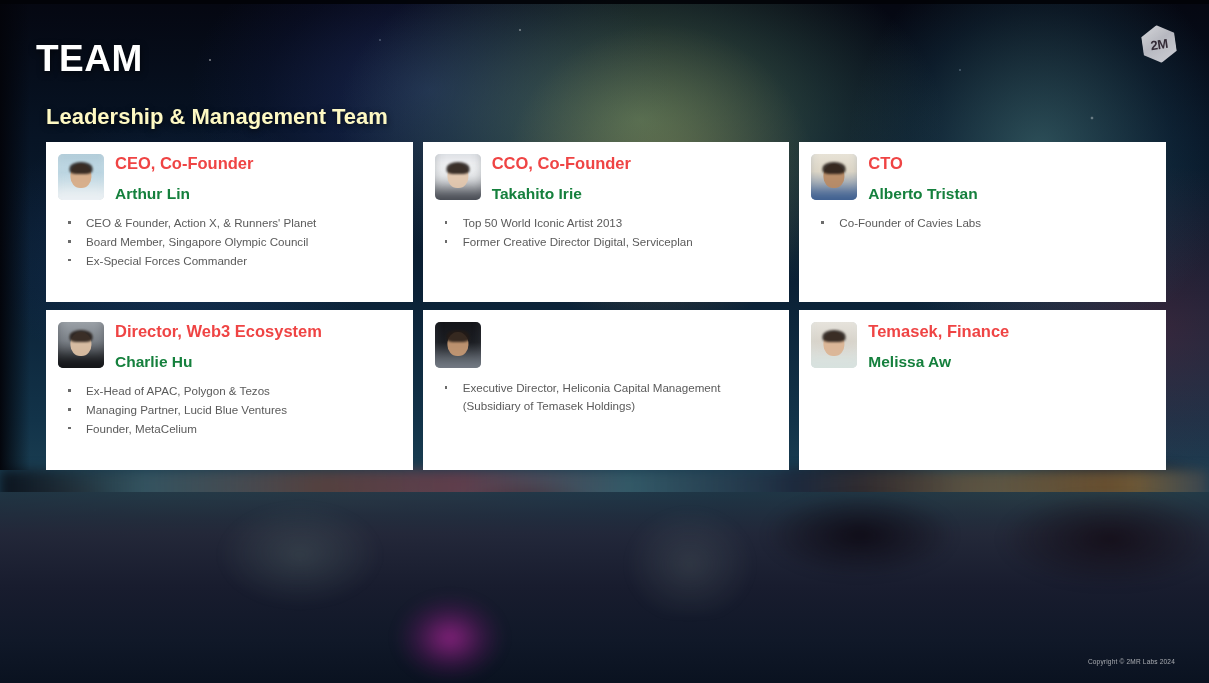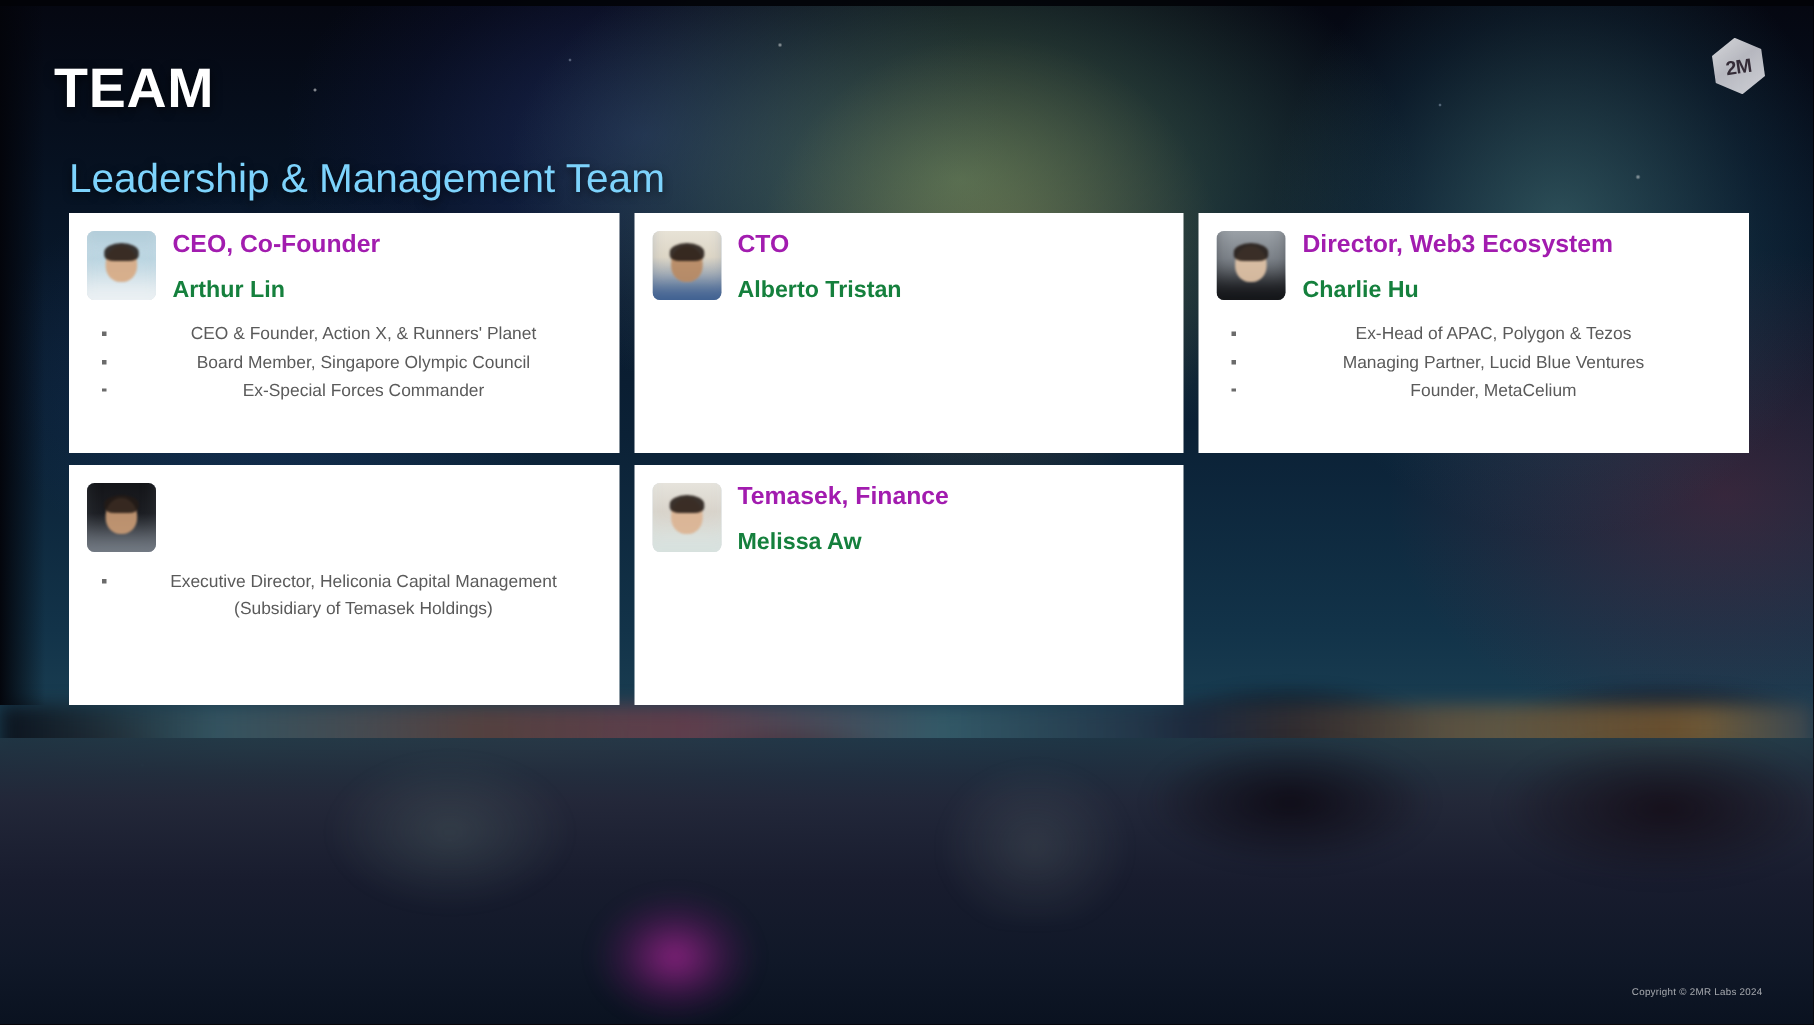--- a/index.html
+++ b/index.html
@@ -123,23 +123,23 @@
     left: 36px; top: 38px;
     font-size: 37px;
     font-weight: bold;
     color: #ffffff;
     letter-spacing: 0.5px;
     text-shadow: 0 2px 7px rgba(0,0,0,0.65);
   }
   .subtitle {
     position: absolute;
     left: 46px; top: 104px;
-    font-size: 27px;
-    font-weight: normal;
-    color: #7dd3fc;
+    font-size: 22px;
+    font-weight: bold;
+    color: #fef9c3;
     text-shadow: 0 2px 6px rgba(0,0,0,0.6);
   }
 
   
   .logo {
     position: absolute;
     right: 31px; top: 24px;
     width: 38px; height: 40px;
     display: flex; align-items: center; justify-content: center;
     opacity: 0.88;
@@ -182,39 +182,38 @@
     flex: 0 0 46px;
     border-radius: 5px;
     background: #d8dde2;
     overflow: hidden;
     position: relative;
   }
   .avatar .face { position: absolute; inset: 0; }
 
   .head-text { padding-top: 0px; min-width: 0; }
   .role {
-    color: #a21caf;
+    color: #ef4444;
     font-size: 16.5px;
     font-weight: bold;
     line-height: 1.16;
     white-space: nowrap;
   }
   .person {
     color: #15803d;
     font-size: 15.5px;
     font-weight: bold;
     line-height: 1.18;
     margin-top: 12px;
     white-space: nowrap;
   }
   .bullets {
     margin: 11px 0 0 0;
     padding: 0;
     list-style: none;
-    text-align: center;
   }
   .bullets li {
     position: relative;
     padding-left: 28px;
     color: #5a5a5a;
     font-size: 11.6px;
     line-height: 1.52;
     margin-bottom: 1px;
   }
   .bullets li::before {
@@ -273,30 +272,48 @@
         </div>
         <ul class="bullets">
           <li>CEO &amp; Founder, Action X, &amp; Runners' Planet</li>
           <li>Board Member, Singapore Olympic Council</li>
           <li>Ex-Special Forces Commander</li>
         </ul>
       </div>
       <div class="card">
         <div class="card-head">
           <div class="avatar">
+            <div class="face" style="background:linear-gradient(180deg,#f3f4f6 0%,#eceef0 46%,#d9dce0 100%);box-shadow:inset 0 -20px 16px -8px rgba(40,44,52,0.85), inset 0 10px 10px -6px rgba(200,205,212,0.6);"></div>
+            <div style="position:absolute;left:50%;top:22%;width:46%;height:52%;transform:translateX(-50%);border-radius:50% 50% 46% 46%;background:#e3c7ad;opacity:0.92;filter:blur(0.6px);"></div>
+            <div style="position:absolute;left:50%;top:17%;width:50%;height:26%;transform:translateX(-50%);border-radius:50% 50% 30% 30%;background:rgba(35,26,22,0.88);filter:blur(0.8px);"></div>
+          </div>
+          <div class="head-text">
+            <div class="role">CCO, Co-Founder</div>
+            <div class="person">Takahito Irie</div>
+          </div>
+        </div>
+        <ul class="bullets">
+          <li>Top 50 World Iconic Artist 2013</li>
+          <li>Former Creative Director Digital, Serviceplan</li>
+        </ul>
+      </div>
+      <div class="card">
+        <div class="card-head">
+          <div class="avatar">
             <div class="face" style="background:linear-gradient(180deg,#e7e2d6 0%,#ddd6c6 38%,#4f6f9e 100%);box-shadow:inset 0 -14px 12px -6px rgba(60,92,140,0.75);"></div>
             <div style="position:absolute;left:50%;top:22%;width:46%;height:52%;transform:translateX(-50%);border-radius:50% 50% 46% 46%;background:#b98a63;opacity:0.92;filter:blur(0.6px);"></div>
             <div style="position:absolute;left:50%;top:17%;width:50%;height:26%;transform:translateX(-50%);border-radius:50% 50% 30% 30%;background:rgba(35,26,22,0.88);filter:blur(0.8px);"></div>
           </div>
           <div class="head-text">
             <div class="role">CTO</div>
             <div class="person">Alberto Tristan</div>
           </div>
         </div>
         <ul class="bullets">
+          <li>Co-Founder of Cavies Labs</li>
         </ul>
       </div>
       <div class="card">
         <div class="card-head">
           <div class="avatar">
             <div class="face" style="background:linear-gradient(180deg,#9aa0a6 0%,#7d838a 40%,#2b2d31 100%);box-shadow:inset 0 -18px 14px -6px rgba(18,19,22,0.9);"></div>
             <div style="position:absolute;left:50%;top:22%;width:46%;height:52%;transform:translateX(-50%);border-radius:50% 50% 46% 46%;background:#e1c3a6;opacity:0.92;filter:blur(0.6px);"></div>
             <div style="position:absolute;left:50%;top:17%;width:50%;height:26%;transform:translateX(-50%);border-radius:50% 50% 30% 30%;background:rgba(35,26,22,0.88);filter:blur(0.8px);"></div>
           </div>
           <div class="head-text">

